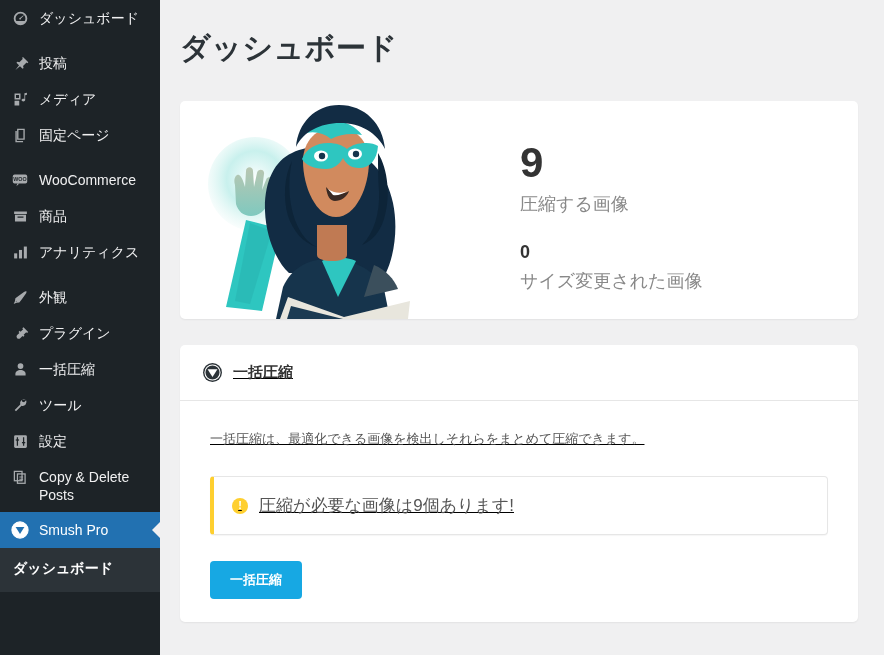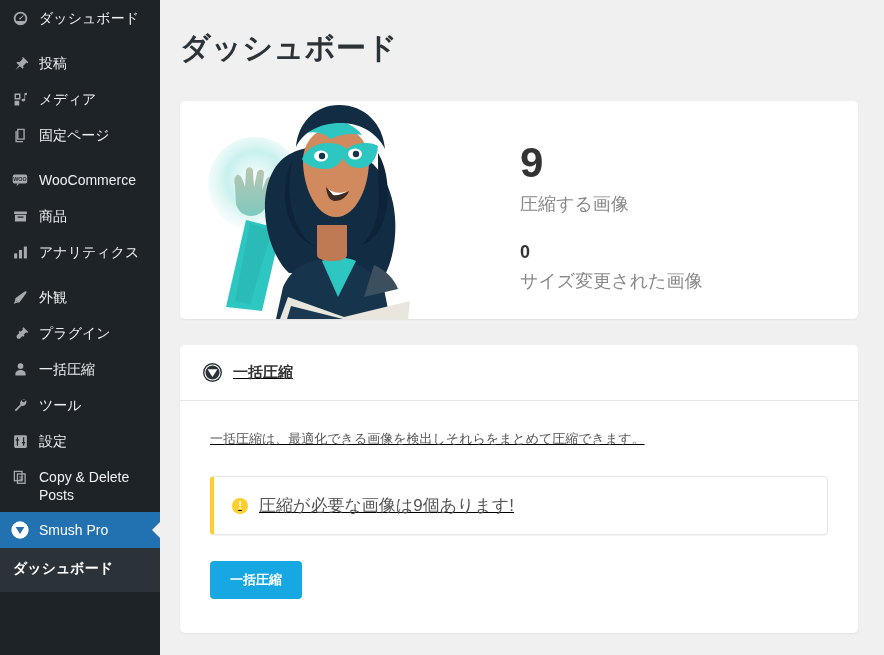--- a/index.html
+++ b/index.html
@@ -131,21 +131,21 @@
     display: flex; align-items: center;
     padding: 17px 22px;
     border-bottom: 1px solid #e6e6e6;
   }
   .smush-logo { margin-right: 10px; display:flex; }
   .bulk-title {
     font-size: 15px;
     font-weight: 700;
     color: #333;
   }
-  .bulk-body { padding: 28px 30px 34px 30px; }
+  .bulk-body { padding: 28px 30px 23px 30px; }
   .bulk-desc {
     font-size: 13px;
     color: #555;
     line-height: 20px;
   }
   .notice {
     margin-top: 27px;
     background: #fff;
     border: 1px solid #e6e6e6;
     border-left: 4px solid #fecf2f;

